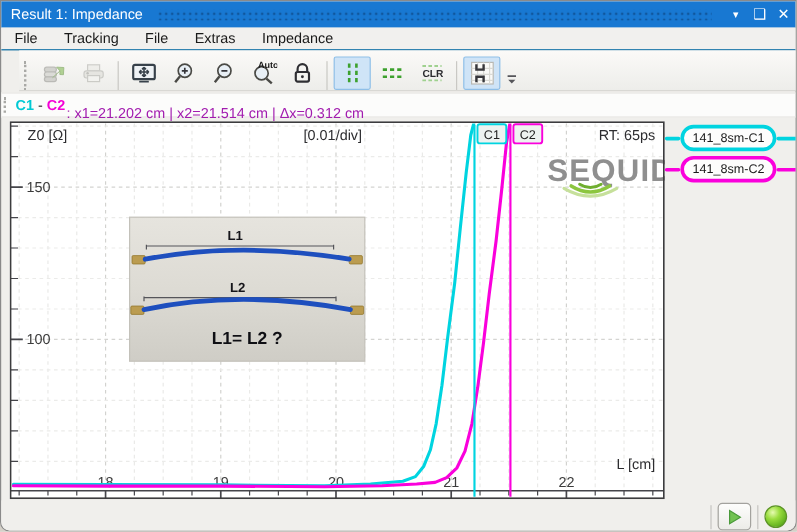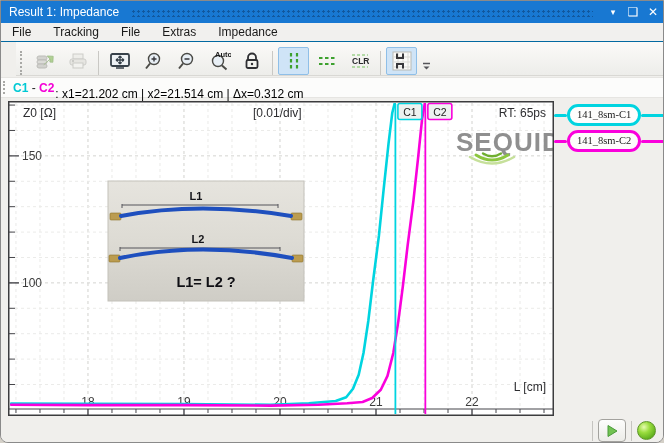--- a/index.html
+++ b/index.html
@@ -35,27 +35,27 @@
   .tsep { width:1px; height:24px; background:#c9c8c4; margin:0 4px; }
   .overflow { width:12px; height:28px; display:flex; flex-direction:column;
     align-items:center; justify-content:flex-end; padding-bottom:4px; margin-left:2px;}
   
   #infobar { position:absolute; left:0; top:76px; width:100%; height:21px; background:#fcfcfb;
     border-top:1px solid #e6e5e2; border-bottom:1px solid #e6e5e2;
     display:flex; align-items:center; font-size:12px; }
   #infobar .grip { height:13px; margin:0 6px 0 2px; }
   .c1-text { color:#00c9d4; font-weight:bold; }
   .c2-text { color:#f400d6; font-weight:bold; }
-  .info-rest { color:#000000; margin-left:1px;margin-top:12px; }
+  .info-rest { color:#a21caf; margin-left:1px;margin-top:12px; }
   .info-dash { color:#222; white-space:pre; }
   
   #chart-wrap { position:absolute; left:7px; top:100px; width:546px; height:315px; background:#fff; }
   #chart-svg { display:block; font-family:"Liberation Sans", sans-serif; }
   
-  #legend-panel { position:absolute; left:553px; top:100px; width:111px; height:315px;font-family:Liberation Serif, serif; }
+  #legend-panel { position:absolute; left:553px; top:100px; width:111px; height:315px; }
   .legend-row { display:flex; align-items:center; height:24px; margin-top:2px; }
   .legend-stub { height:3px; border-radius:2px; }
   .legend-stub.l { width:13px; }
   .legend-stub.r { flex:1; }
   .legend-pill { border-width:3px; border-style:solid; border-radius:12px; background:#fdfdfc;
     font-size:10.5px; color:#1a1a1a; padding:2px 7px; white-space:nowrap; line-height:12px; }
   
   #bottombar { position:absolute; left:0; top:416px; width:100%; height:27px; background:#f0efec;
     display:flex; align-items:center; justify-content:flex-end; gap:5px; padding-right:7px; }
   .bsep { width:1px; height:20px; background:#c5c4c0; }

